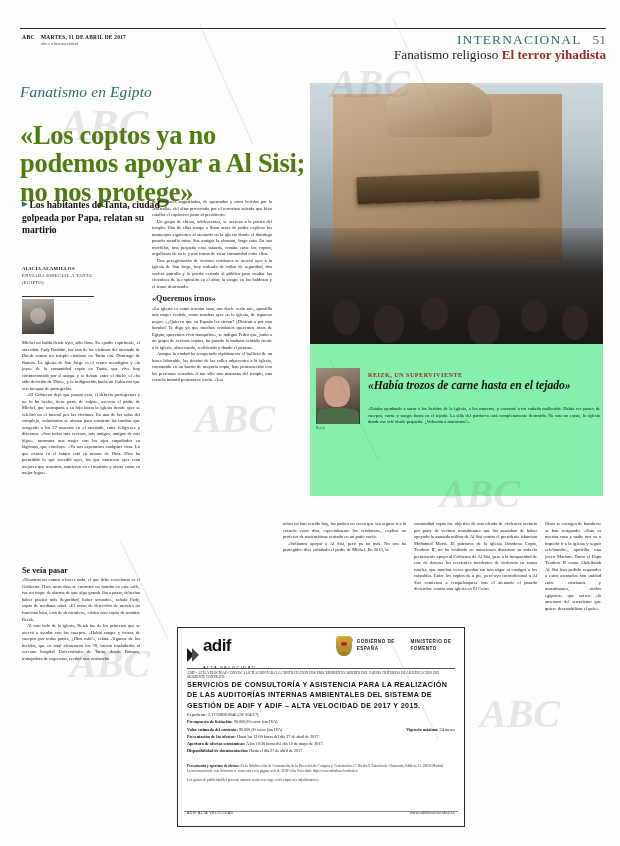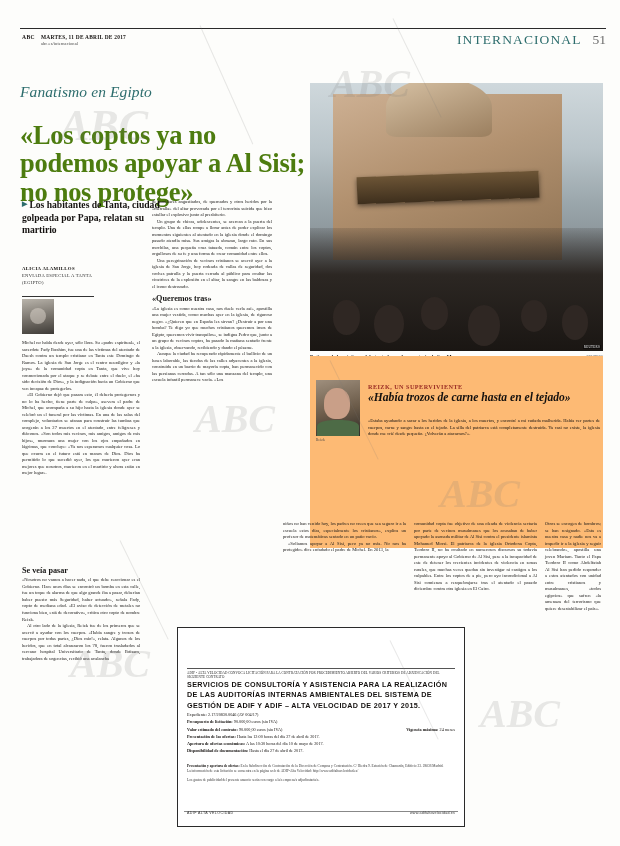--- a/index.html
+++ b/index.html
@@ -77,22 +77,22 @@
   .ph-coffin { position:absolute; left:16%; top:34%; width:62%; height:10%;
      background:linear-gradient(180deg,#6d5536,#3e2f1d); transform:rotate(-2deg); box-shadow:0 2px 5px rgba(0,0,0,.5);}
   .ph-credit { position:absolute; right:2px; bottom:2px; font-size:3.2px; color:#fff;
      background:rgba(0,0,0,.45); padding:0 1px; letter-spacing:.3px; }
   .photo-caption { position:absolute; left:310px; top:354px; width:293px;
       font-size:5.1px; font-weight:bold; letter-spacing:.05px; }
   .photo-caption .cred { float:right; font-weight:normal; font-size:3.4px; color:#555;
       letter-spacing:.2px; padding-top:1px; }
 
   
-  .survivor { position:absolute; left:310px; top:356px; width:293px; height:192px;
-      background:#fdba74; }
+  .survivor { position:absolute; left:310px; top:344px; width:293px; height:152px;
+      background:#86efac; }
   .sv-photo { position:absolute; left:6px; top:24px; width:44px; height:56px;
       background:linear-gradient(165deg,#9f8f7d,#6b5b49 55%,#2f2b26); overflow:hidden;}
   .sv-photo .face { position:absolute; left:8px; top:8px; width:26px; height:31px;
       border-radius:48% 48% 42% 42%; background:#c99f88;}
   .sv-photo .shirt { position:absolute; left:1px; bottom:0; width:42px; height:16px;
       background:#4d6b46; border-radius:40% 40% 0 0;}
   .sv-cap { position:absolute; left:6px; top:82px; font-size:3.4px; color:#444; letter-spacing:.2px;}
   .sv-kicker { position:absolute; left:58px; top:27px; font-size:6.2px; font-weight:bold;
       color:#9a2c24; letter-spacing:.45px; }
   .sv-quote { position:absolute; left:58px; top:36px; width:232px; font-size:11.6px;
@@ -159,20 +159,23 @@
       <div class="abc-mark">ABC</div>
       <div>
         <div class="mast-date">MARTES, 11 DE ABRIL DE 2017</div>
         <div class="mast-url">abc.es/internacional</div>
       </div>
     </div>
     <div class="mast-right">
       <span class="section-name">INTERNACIONAL</span>
       <span class="folio">51</span>
     </div>
+    <div class="kicker-line">
+      <span class="k1">Fanatismo religioso </span><span class="k2">El terror yihadista</span>
+    </div>
   </div>
 
   <div class="antetitulo">Fanatismo en Egipto</div>
   <h1 class="headline">«Los coptos ya no podemos apoyar a Al Sisi; no nos protege»</h1>
 
   <div class="sumario">
     <span class="bullet">▶</span><span>Los habitantes de Tanta, ciudad golpeada por Papa, relatan su martirio</span>
   </div>
 
   <div class="byline">
@@ -189,21 +192,21 @@
   <div class="col c1b">
     <div class="subhead">Se veía pasar</div>
     <p class="first">«Nosotros no vamos a hacer nada, el que debe reaccionar es el Gobierno. Hace unos días se encontró un bomba en esta calle, fue un toque de alarma de que algo grande iba a pasar, deberían haber puesto más Seguridad, haber actuado», señala Fady, copto de mediana edad. «El aviso de detección de metales no funciona bien, está de decorativo», critica otro copto de nombre Reizk.</p>
     <p>Al otro lado de la iglesia, Reizk fue de los primeros que se acercó a ayudar con los cuerpos. «Había sangre y trozos de cuerpos por todas partes, ¿Dios mío!», relata. Algunos de los heridos, que en total alcanzaron los 78, fueron trasladados al cercano hospital Universitario de Tanta, donde Ibtisam, trabajadora de urgencias, recibió una avalancha</p>
   </div>
 
   <div class="col c2">
     <p class="first">de familiares angustiados, de quemados y otros heridos por la «metralla» del altar provocada por el terrorista suicida que hizo estallar el explosivo junto al presbiterio.</p>
     <p>Un grupo de chicas, adolescentes, se acercan a la puerta del templo. Una de ellas rompe a llorar antes de poder explicar los momentos siguientes al atentado en la iglesia donde el domingo pasado atendía misa. Sus amigas la abrazan, largo rato. En sus mochilas, una pequeña cruz tatuada, común entre los coptos, orgullosos de su fe y una forma de crear comunidad entre ellos.</p>
     <p>Una peregrinación de vecinos cristianos se acercó ayer a la iglesia de San Jorge, hoy rodeada de vallas de seguridad, dos coches patrulla y la puerta cerrada al público para ocultar las cicatrices de la explosión en el altar, la sangre en las baldosas y el icono destrozado.</p>
-    <div class="subhead">«Queremos tras»</div>
+    <div class="subhead">«Queremos irnos»</div>
     <p class="first">«La iglesia es como nuestra casa, nos duele verla así», apostilla una mujer vestida, como muchas ayer en la iglesia, de riguroso negro. «¿Quieren que en España les sirvan? ¿Destruir a por una bomba? Te digo yo que muchos cristianos queremos irnos de Egipto, queremos vivir tranquilos», se indigna Pedro que, junto a un grupo de vecinos coptos, ha pasado la mañana sentado frente a la iglesia, observando, recibiendo y dando el pésame.</p>
     <p>Aunque la ciudad ha recuperado rápidamente el bullicio de un lunes laborable, las tiendas de las calles adyacentes a la iglesia, construida en un barrio de mayoría copta, han permanecido con las persianas cerradas. A tan sólo una manzana del templo, una escuela infantil permanece vacía. «Los</p>
   </div>
 
   <div class="photo-main">
     <div class="ph-sky"></div>
     <div class="ph-bldg"></div>
     <div class="ph-dome"></div>
     <div class="ph-coffin"></div>
     <div class="ph-crowd"></div>
@@ -238,20 +241,39 @@
     <p>«Solíamos apoyar a Al Sisi, pero ya no más. No nos ha protegido» dice enfadado el padre de Michel. En 2013, la</p>
   </div>
   <div class="col c4">
     <p class="first">comunidad copta fue objetivo de una oleada de violencia sectaria por parte de vecinos musulmanes que los acusaban de haber apoyado la asonada militar de Al Sisi contra el presidente islamista Mohamed Morsi. El patriarca de la iglesia Ortodoxa Copta, Teodoro II, no ha ocultado en numerosos discursos su todavía permanente apoyo al Gobierno de Al Sisi, pese a la incapacidad de este de detener los crecientes incidentes de violencia en zonas rurales, que muchas veces quedan sin investigar ni castigos a los culpables. Entre los coptos de a pie, pero ayo incondicional a Al Sisi comienza a resquebrajarse tras el atentado el pasado diciembre contra otra iglesia en El Cairo.</p>
   </div>
   <div class="col c5">
     <p class="first">Otros se encogen de hombros; se han resignado. «Esta es nuestra casa y nadie nos va a impedir ir a la iglesia y seguir celebrando», apostilla una joven Mariam. Tanto el Papa Teodoro II como Abdelfatah Al Sisi han pedido responder a estos atentados con unidad entre cristianos y musulmanes, «todos egipcios» que sufren «la amenaza del terrorismo que quiere desestabilizar el país».</p>
   </div>
 
   <div class="ad">
+    <div class="ad-top">
+      <div class="ad-logo">
+        <span class="chev">
+            <i></i>
+            <i class="b"></i>
+          </span>
+        <span>
+          <span class="word">adif</span><br>
+          <span class="sub">ALTA VELOCIDAD</span>
+        </span>
+      </div>
+      <div class="gob">
+        <span class="shield"></span>
+        <span class="gtext">
+          <span>GOBIERNO DE ESPAÑA</span>
+          <span>MINISTERIO DE FOMENTO</span>
+        </span>
+      </div>
+    </div>
     <div class="ad-divider"></div>
     <div class="ad-pre">ADIF - ALTA VELOCIDAD CONVOCA LICITACIÓN PARA LA CONTRATACIÓN POR PROCEDIMIENTO ABIERTO DEL VARIOS CRITERIOS DE ADJUDICACIÓN DEL SIGUIENTE CONTRATO</div>
     <div class="ad-title">SERVICIOS DE CONSULTORÍA Y ASISTENCIA PARA LA REALIZACIÓN DE LAS AUDITORÍAS INTERNAS AMBIENTALES DEL SISTEMA DE GESTIÓN DE ADIF Y ADIF – ALTA VELOCIDAD DE 2017 Y 2015.</div>
 
     <div class="ad-rows">
       <div class="r">
         <span>Expediente:</span>
         <span>2.17/20830.0046 (AV 004/17)</span>
       </div>
       <div class="r">

